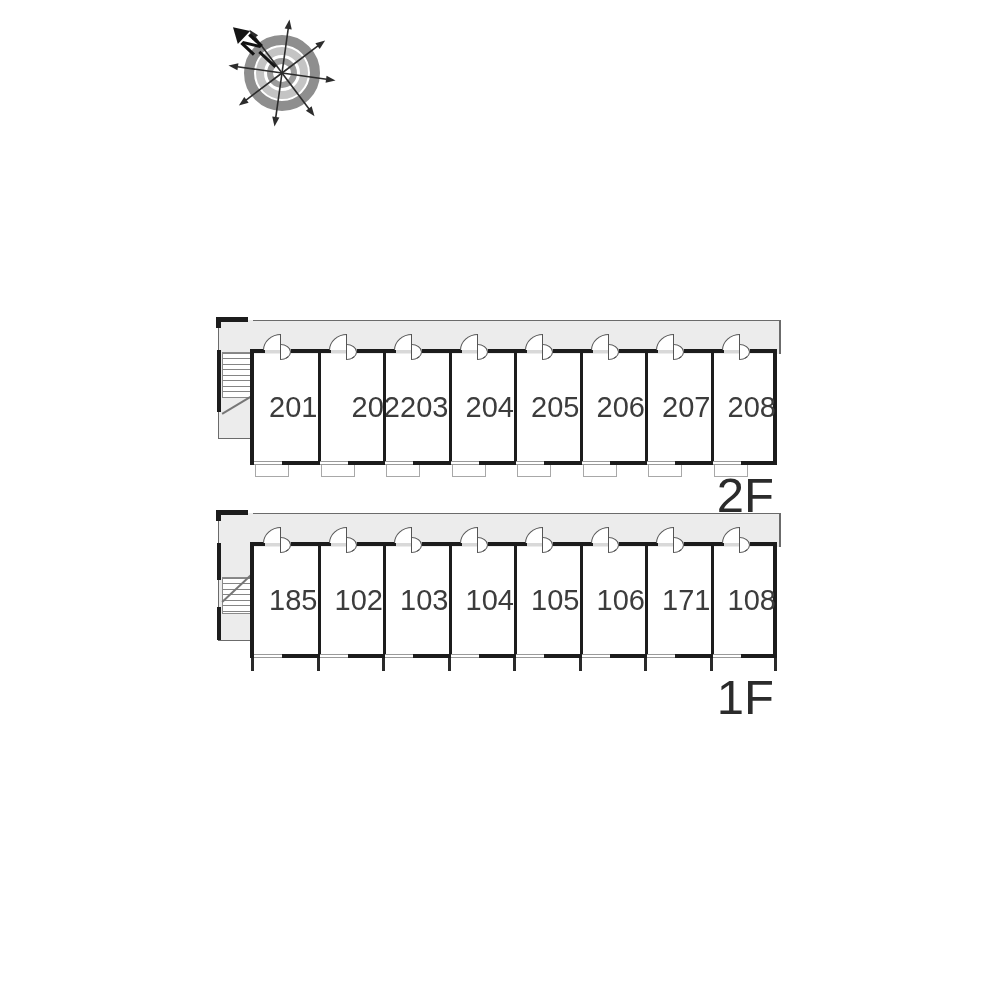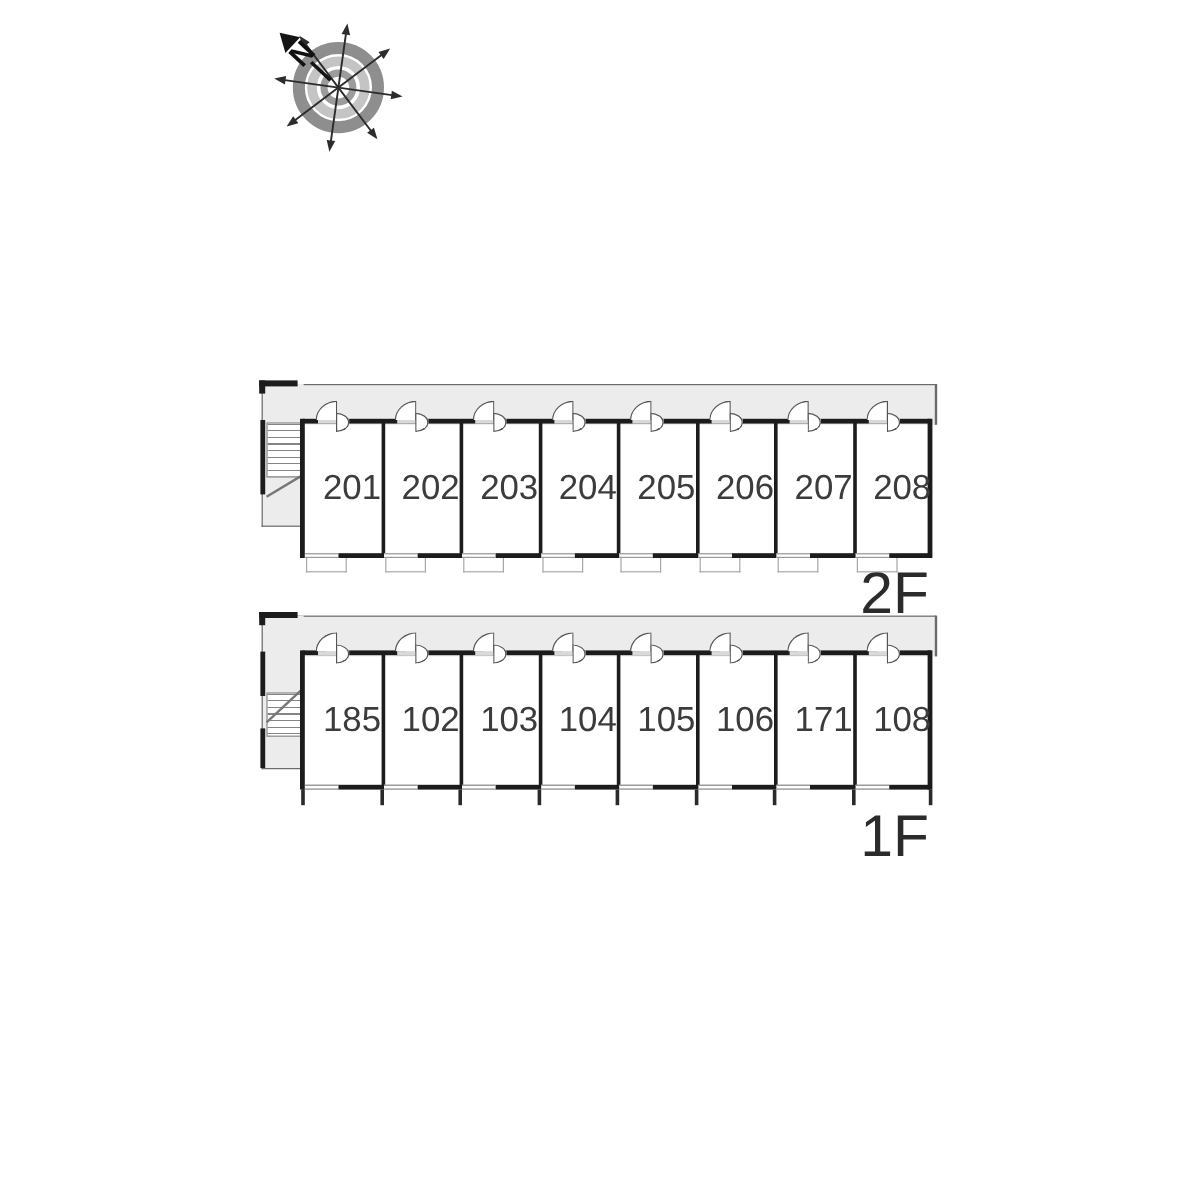--- a/index.html
+++ b/index.html
@@ -151,21 +151,21 @@
     <div class="rooms">
         <div class="room" style="left: 34px;">
           <div class="divider"></div>
           <div class="opening"></div>
           <div class="door-arc"></div>
           <div class="door-leaf"></div>
           <span class="num">201</span>
           <div class="window"></div>
           <div class="balcony"></div>
         </div>
-        <div class="room" style="left: 99.5px;">
+        <div class="room" style="left: 99.5px; padding-left: 17px;">
           <div class="divider"></div>
           <div class="opening"></div>
           <div class="door-arc"></div>
           <div class="door-leaf"></div>
           <span class="num">202</span>
           <div class="window"></div>
           <div class="balcony"></div>
         </div>
         <div class="room" style="left: 165px;">
           <div class="divider"></div>

